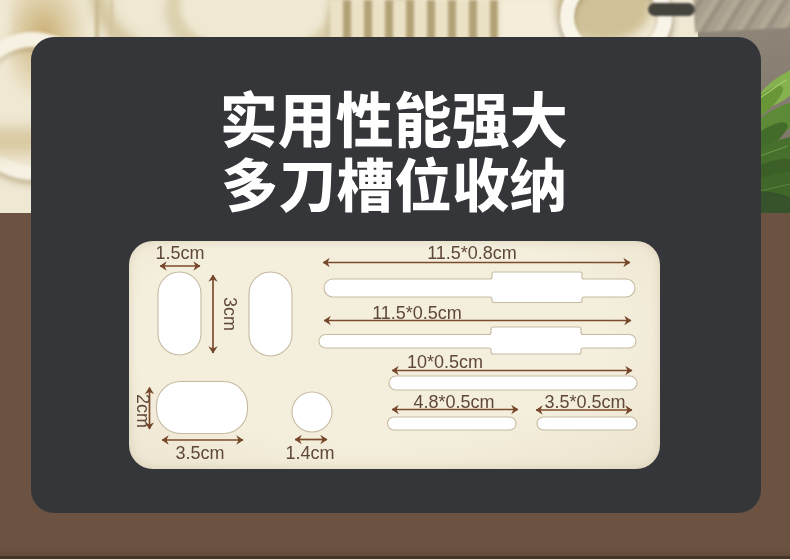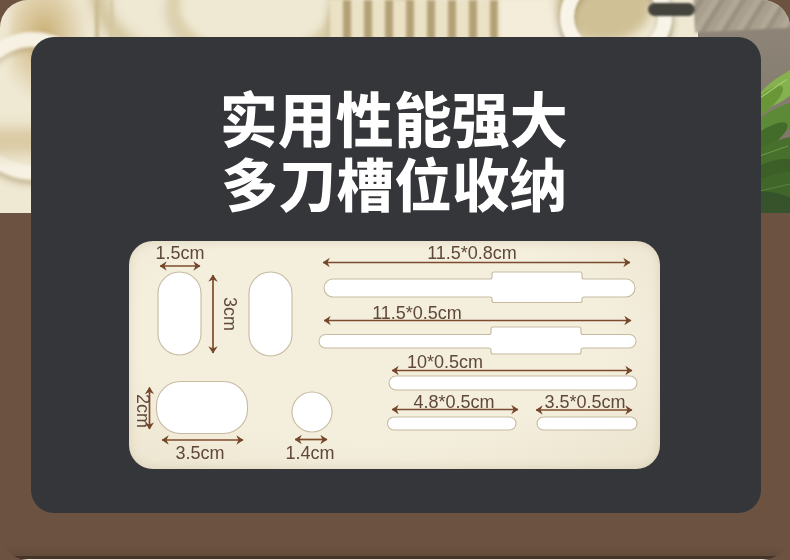--- a/index.html
+++ b/index.html
@@ -1,14 +1,14 @@
 <!DOCTYPE html>
 <html><head><meta charset="utf-8"><style>
 html,body{margin:0;padding:0;width:790px;height:560px;overflow:hidden;background:#6b5241;font-family:"Liberation Sans",sans-serif;}
-#stage{position:relative;width:790px;height:560px;overflow:hidden;border-radius:28px;}
+#stage{position:relative;width:790px;height:560px;overflow:hidden;}
 .abs{position:absolute;}
 </style></head><body>
 <div id="stage">
 
 <div class="abs" style="left:0;top:0;width:790px;height:215px;background:#efe8d2;overflow:hidden;">
 
   <div class="abs" style="left:10px;top:-8px;width:75px;height:110px;background:radial-gradient(60% 60% at 45% 40%,#c9ae74 0%,rgba(201,174,116,0) 100%);filter:blur(3px);"></div>
 
   <div class="abs" style="left:-38px;top:32px;width:112px;height:118px;border-radius:50%;border:15px solid #f6f1e2;box-shadow:0 4px 6px rgba(150,125,80,.55), inset 0 3px 5px rgba(150,125,80,.45);filter:blur(1.5px);"></div>
   <div class="abs" style="left:-30px;top:128px;width:100px;height:26px;background:#d9c9a2;filter:blur(7px);"></div>

